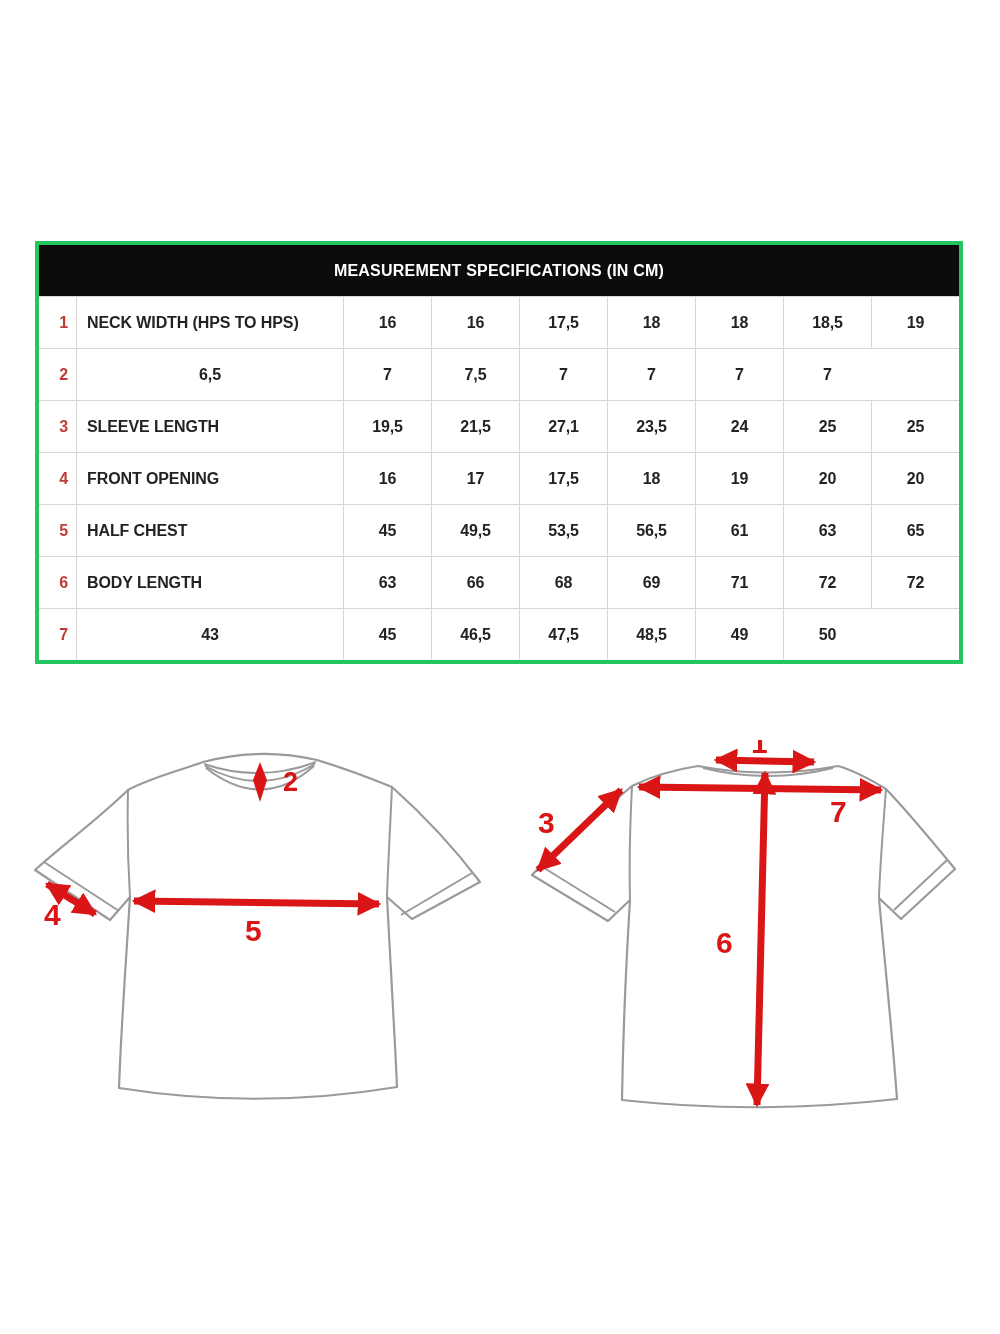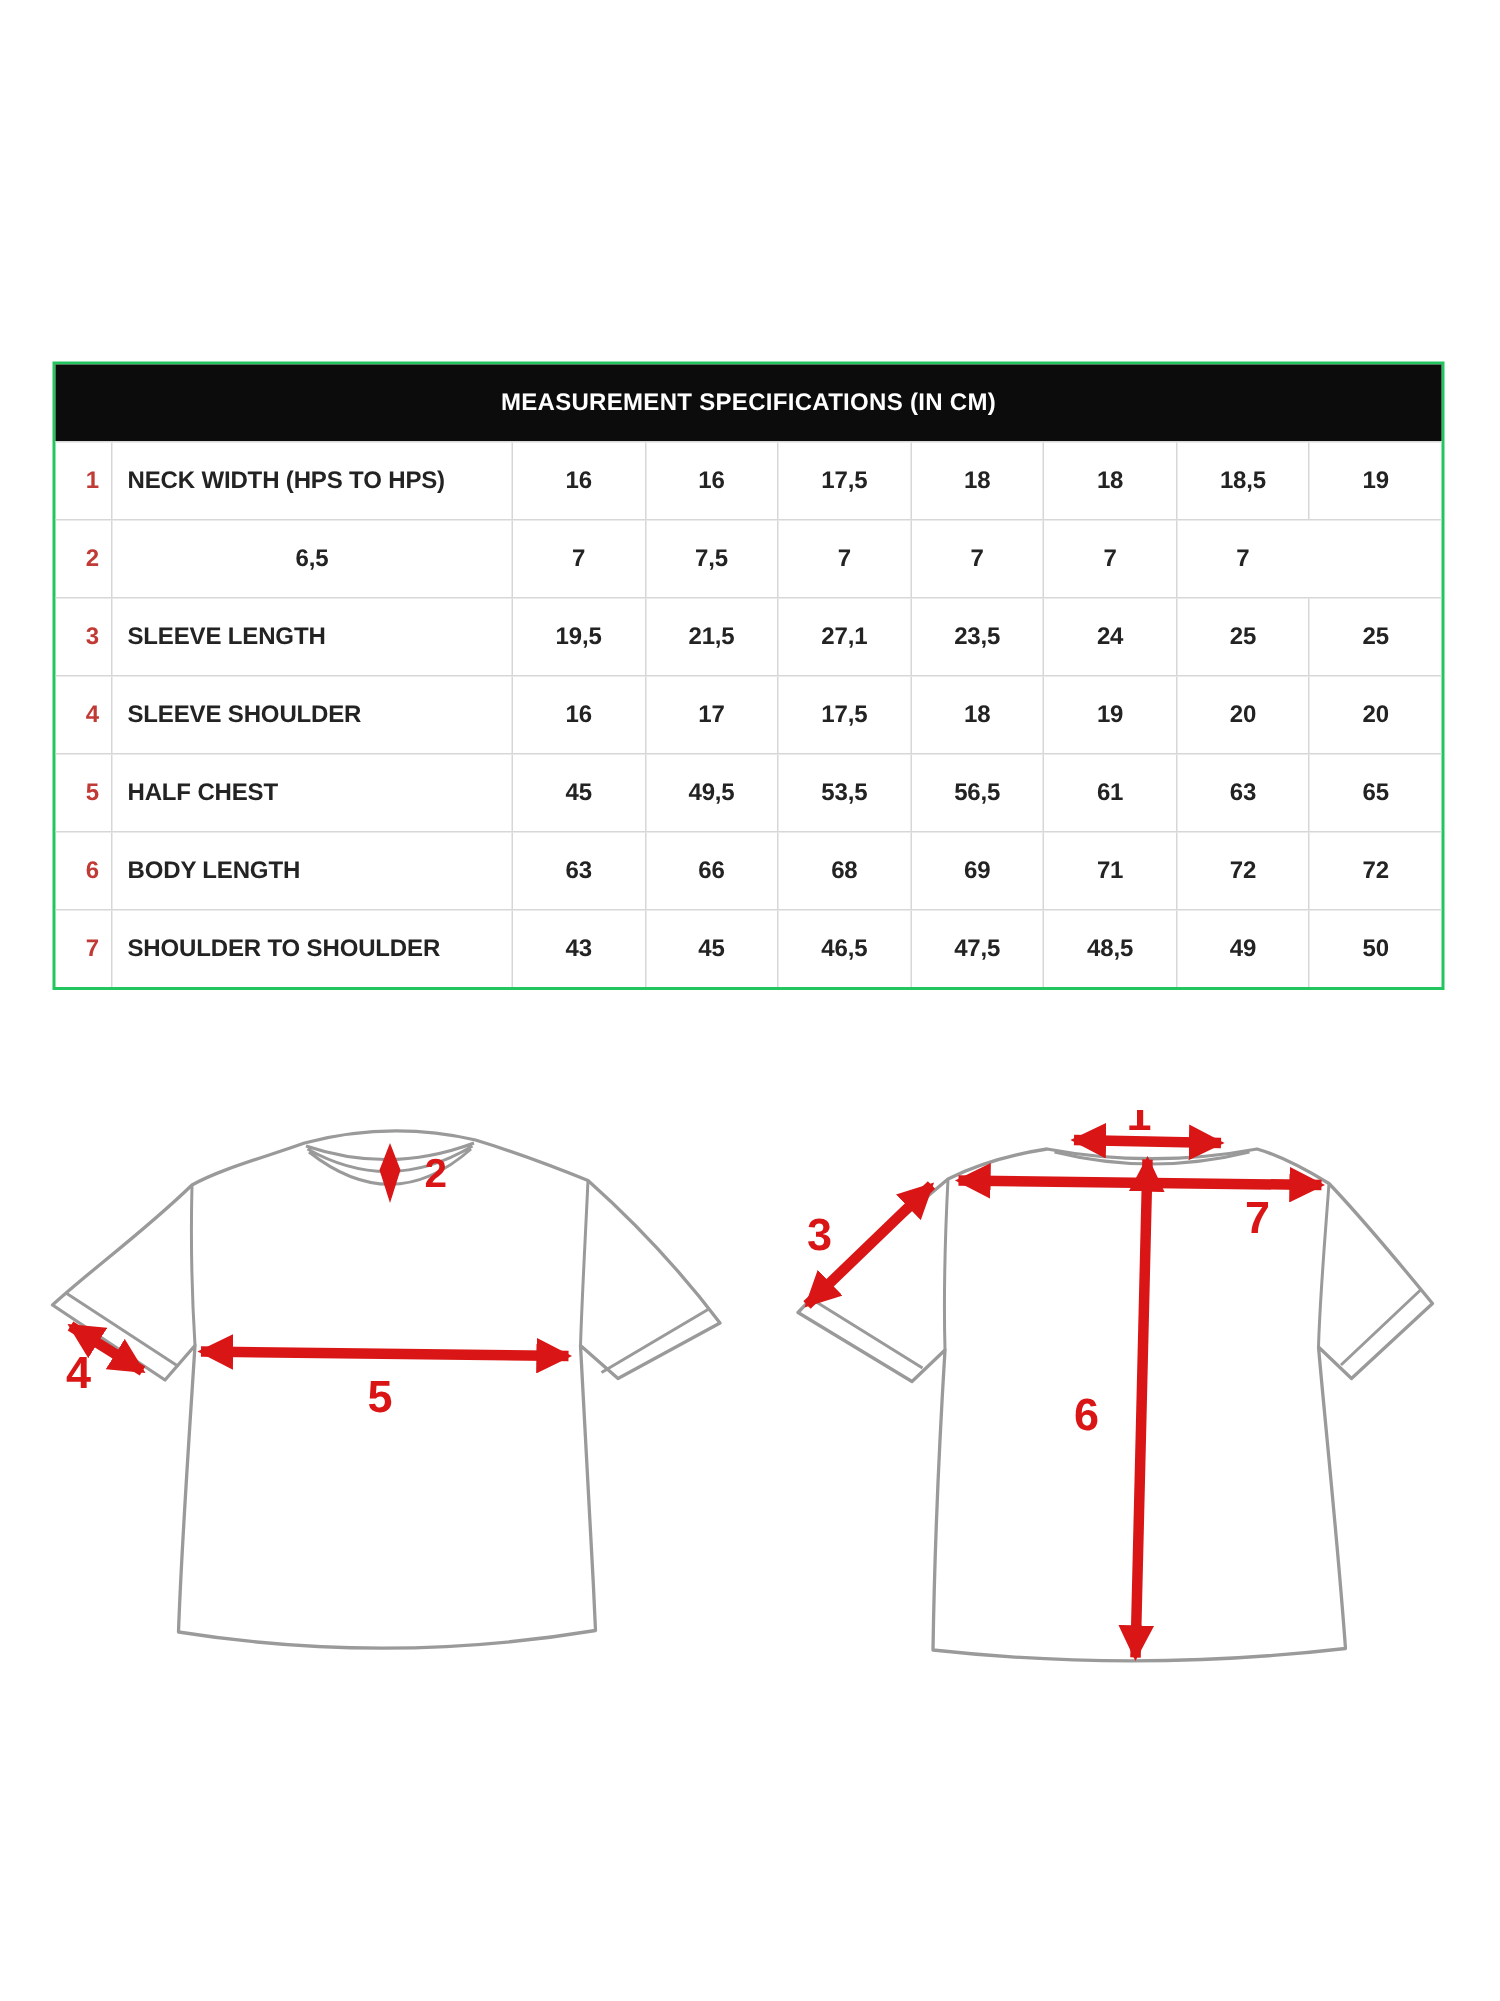--- a/index.html
+++ b/index.html
@@ -4,21 +4,21 @@
 <style>
   html,body { margin:0; padding:0; background:#ffffff; }
   .page {
     position:relative; width:1000px; height:1334px; background:#ffffff;
     font-family:"Liberation Sans", sans-serif; overflow:hidden;
   }
 
   
   .spec-table {
     position:absolute; left:35px; top:241px; width:928px;
-    border:2px solid #22c55e; box-sizing:border-box; background:#ffffff;
+    border:4px solid #22c55e; box-sizing:border-box; background:#ffffff;
   }
   .title-bar {
     height:51px; background:#0c0c0c; color:#ffffff;
     display:flex; align-items:center; justify-content:center;
   }
   .title-bar .title {
     font-size:16px; font-weight:700; letter-spacing:.2px;
   }
   .grid-row {
     display:grid; grid-template-columns:37px 267px repeat(7,1fr);
@@ -88,21 +88,21 @@
     <div class="cell v">21,5</div>
     <div class="cell v">27,1</div>
     <div class="cell v">23,5</div>
     <div class="cell v">24</div>
     <div class="cell v">25</div>
     <div class="cell v">25</div>
   </div>
 
   <div class="grid-row">
     <div class="cell num">4</div>
-    <div class="cell label">SLEEVE SHOULDER</div>
+    <div class="cell label">FRONT OPENING</div>
     <div class="cell v">16</div>
     <div class="cell v">17</div>
     <div class="cell v">17,5</div>
     <div class="cell v">18</div>
     <div class="cell v">19</div>
     <div class="cell v">20</div>
     <div class="cell v">20</div>
   </div>
 
   <div class="grid-row">
@@ -124,21 +124,20 @@
     <div class="cell v">66</div>
     <div class="cell v">68</div>
     <div class="cell v">69</div>
     <div class="cell v">71</div>
     <div class="cell v">72</div>
     <div class="cell v">72</div>
   </div>
 
   <div class="grid-row">
     <div class="cell num">7</div>
-    <div class="cell label">SHOULDER TO SHOULDER</div>
     <div class="cell v">43</div>
     <div class="cell v">45</div>
     <div class="cell v">46,5</div>
     <div class="cell v">47,5</div>
     <div class="cell v">48,5</div>
     <div class="cell v">49</div>
     <div class="cell v">50</div>
   </div>
 </div>
   </section>

